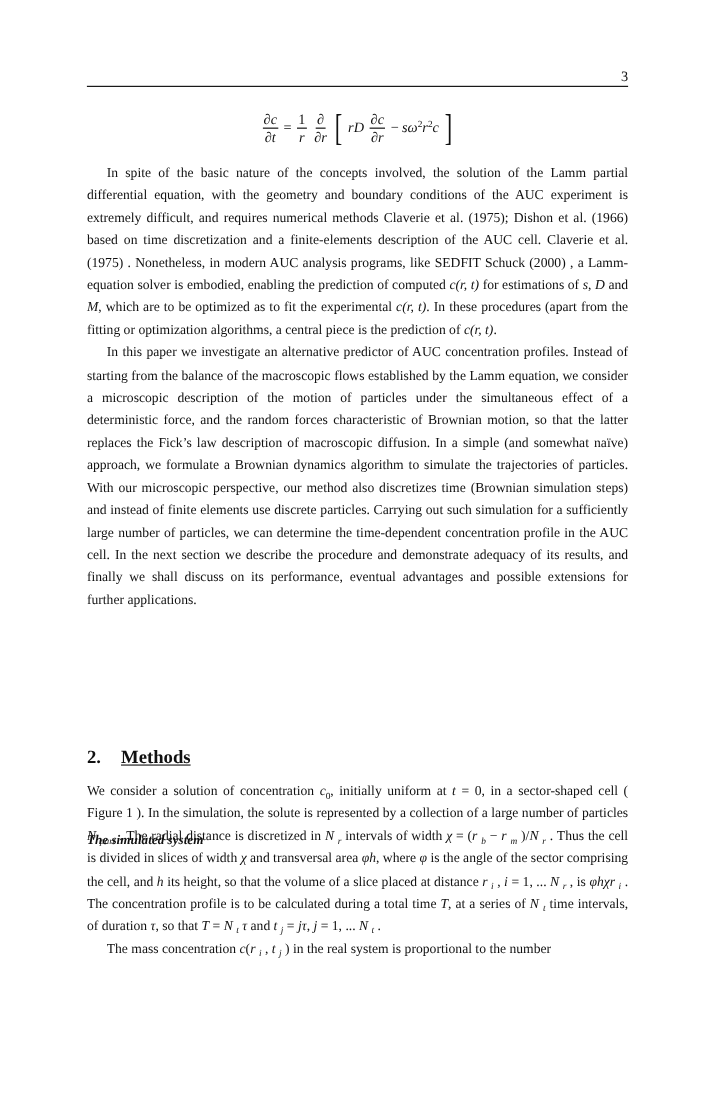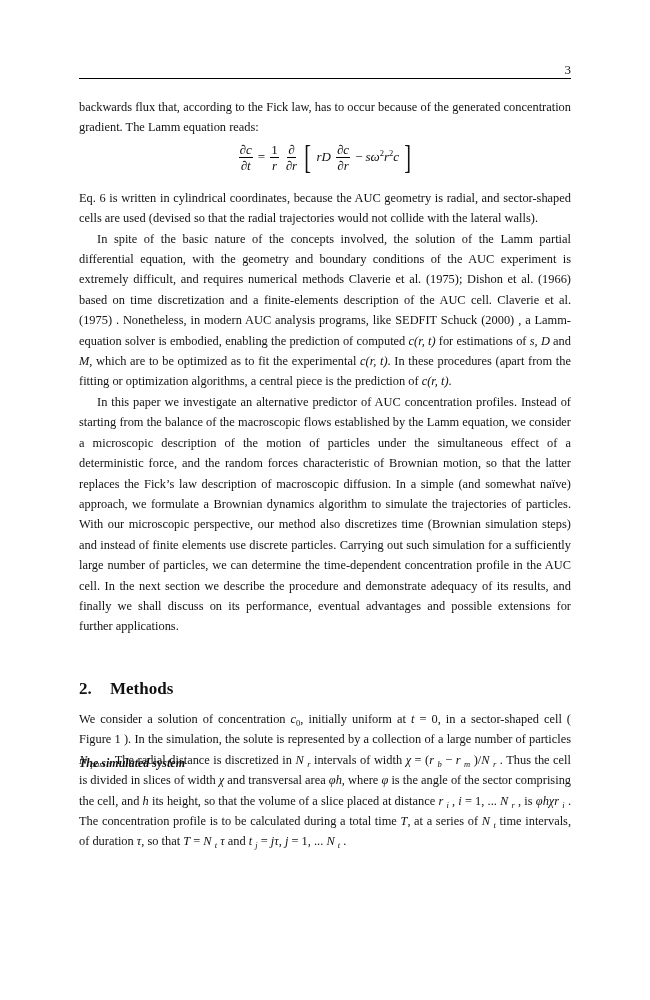--- a/index.html
+++ b/index.html
@@ -13,33 +13,32 @@
   .indent { text-indent: 18px; }
   .eq { text-align: center; margin: 2px 0 4px 0; font-size: 13px; height: 44px; position: relative; }
   .eq-inner { display: inline-flex; align-items: center; gap: 3px; font-style: italic; }
   .frac { display: inline-flex; flex-direction: column; align-items: center; line-height: 15px; margin: 0 2px; }
   .frac .num { border-bottom: 1px solid #000; padding: 0 1px; }
   .bracket { font-style: normal; font-size: 34px; line-height: 34px; transform: scaleX(0.6); display: inline-block; }
   .upright { font-style: normal; }
   i { }
   sub { font-size: 8.5px; vertical-align: -3px; line-height: 0; }
   sup { font-size: 8.5px; vertical-align: 5px; line-height: 0; }
-  .section-title { position: absolute; left: 0; top: 679px; font-size: 17px; font-weight: bold; margin: 0; }
+  .section-title { position: absolute; left: 0; top: 679px; font-size: 17px; font-weight: bold; margin: 0; text-decoration: underline; }
   .section-title .num { display: inline-block; width: 31px; }
   .subsection-title { position: absolute; left: 0; top: 756px; font-size: 12px; font-weight: bold; font-style: italic; margin: 0; }
 </style>
 </head>
 <body>
 
 <div class="page">
   <div class="page-number">3</div>
   <div class="header-rule"></div>
 
   <div class="body-text" style="top:97px;">
-    <p>backwards flux that, according to the Fick law, has to occur because of the generated concentration gradient. The Lamm equation reads:</p>
 
     <div class="eq">
       <span class="eq-inner">
         <span class="frac">
             <span class="num">∂c</span>
             <span>∂t</span>
           </span>
         <span class="upright">=</span>
         <span class="frac upright">
             <span class="num">1</span>
@@ -54,27 +53,27 @@
         <span class="frac">
             <span class="num">∂c</span>
             <span>∂r</span>
           </span>
         <span class="upright">−</span>
         <span><span>sω</span><sup class="upright">2</sup><span>r</span><sup class="upright">2</sup><span>c</span></span>
         <span class="bracket">]</span>
       </span>
     </div>
 
-    <p>Eq.  6 is written in cylindrical coordinates, because the AUC geometry is radial, and sector-shaped cells are used (devised so that the radial trajectories would not collide with the lateral walls).</p>
 
     <p class="indent"><span>In spite of the basic nature of the concepts involved, the solution of the Lamm partial differential equation, with the geometry and boundary conditions of the AUC experiment is extremely difficult, and requires numerical methods Claverie et al. (1975); Dishon et al. (1966) based on time discretization and a finite-elements description of the AUC cell. Claverie et al. (1975) .  Nonetheless, in modern AUC analysis programs, like SEDFIT Schuck (2000) , a Lamm-equation solver is embodied, enabling the prediction of computed </span><i>c(r, t)</i><span> for estimations of </span><i>s</i><span>, </span><i>D</i><span> and </span><i>M</i><span>, which are to be optimized as to fit the experimental </span><i>c(r, t)</i><span>. In these procedures (apart from the fitting or optimization algorithms, a central piece is the prediction of </span><i>c(r, t)</i><span>.</span></p>
 
     <p class="indent">In this paper we investigate an alternative predictor of AUC concentration profiles. Instead of starting from the balance of the macroscopic flows established by the Lamm equation, we consider a microscopic description of the motion of particles under the simultaneous effect of a deterministic force, and the random forces characteristic of Brownian motion, so that the latter replaces the Fick’s law description of macroscopic diffusion.  In a simple (and somewhat naïve) approach, we formulate a Brownian dynamics algorithm to simulate the trajectories of particles. With our microscopic perspective, our method also discretizes time (Brownian simulation steps) and instead of finite elements use discrete particles.  Carrying out such simulation for a sufficiently large number of particles, we can determine the time-dependent concentration profile in the AUC cell.  In the next section we describe the procedure and demonstrate adequacy of its results, and finally we shall discuss on its performance, eventual advantages and possible extensions for further applications.</p>
   </div>
 
   <h2 class="section-title"><span class="num">2.</span><span>Methods</span></h2>
   <h3 class="subsection-title">The simulated system</h3>
 
   <div class="body-text" style="top:709px;">
     <p><span>We consider a solution of concentration </span><i>c</i><sub>0</sub><span>, initially uniform at </span><i>t</i><span> = 0, in a sector-shaped cell ( Figure 1 ).  In the simulation, the solute is represented by a collection of a large number of particles </span><i>N</i> <sub><i>part</i></sub><span> . The radial distance is discretized in </span><i>N</i> <sub><i>r</i></sub><span> intervals of width </span><i>χ</i><span> = (</span><i>r</i> <sub><i>b</i></sub><span> − </span><i>r</i> <sub><i>m</i></sub><span> )/</span><i>N</i> <sub><i>r</i></sub><span> .  Thus the cell is divided in slices of width </span><i>χ</i><span> and transversal area </span><i>φh</i><span>, where </span><i>φ</i><span> is the angle of the sector comprising the cell, and </span><i>h</i><span> its height, so that the volume of a slice placed at distance </span><i>r</i> <sub><i>i</i></sub><span> , </span><i>i</i><span> = 1, ... </span><i>N</i> <sub><i>r</i></sub><span> , is </span><i>φhχr</i> <sub><i>i</i></sub><span> .  The concentration profile is to be calculated during a total time </span><i>T</i><span>, at a series of </span><i>N</i> <sub><i>t</i></sub><span> time intervals, of duration </span><i>τ</i><span>, so that </span><i>T</i><span> = </span><i>N</i> <sub><i>t</i></sub><i> τ</i><span> and </span><i>t</i> <sub><i>j</i></sub><span> = </span><i>jτ</i><span>, </span><i>j</i><span> = 1, ... </span><i>N</i> <sub><i>t</i></sub><span> .</span></p>
 
+    <p class="indent"><span>The mass concentration </span><i>c</i><span>(</span><i>r</i> <sub><i>i</i></sub><span> , </span><i>t</i> <sub><i>j</i></sub><span> ) in the real system is proportional to the number</span></p>
   </div>
 </div>
 
 </body></html>

